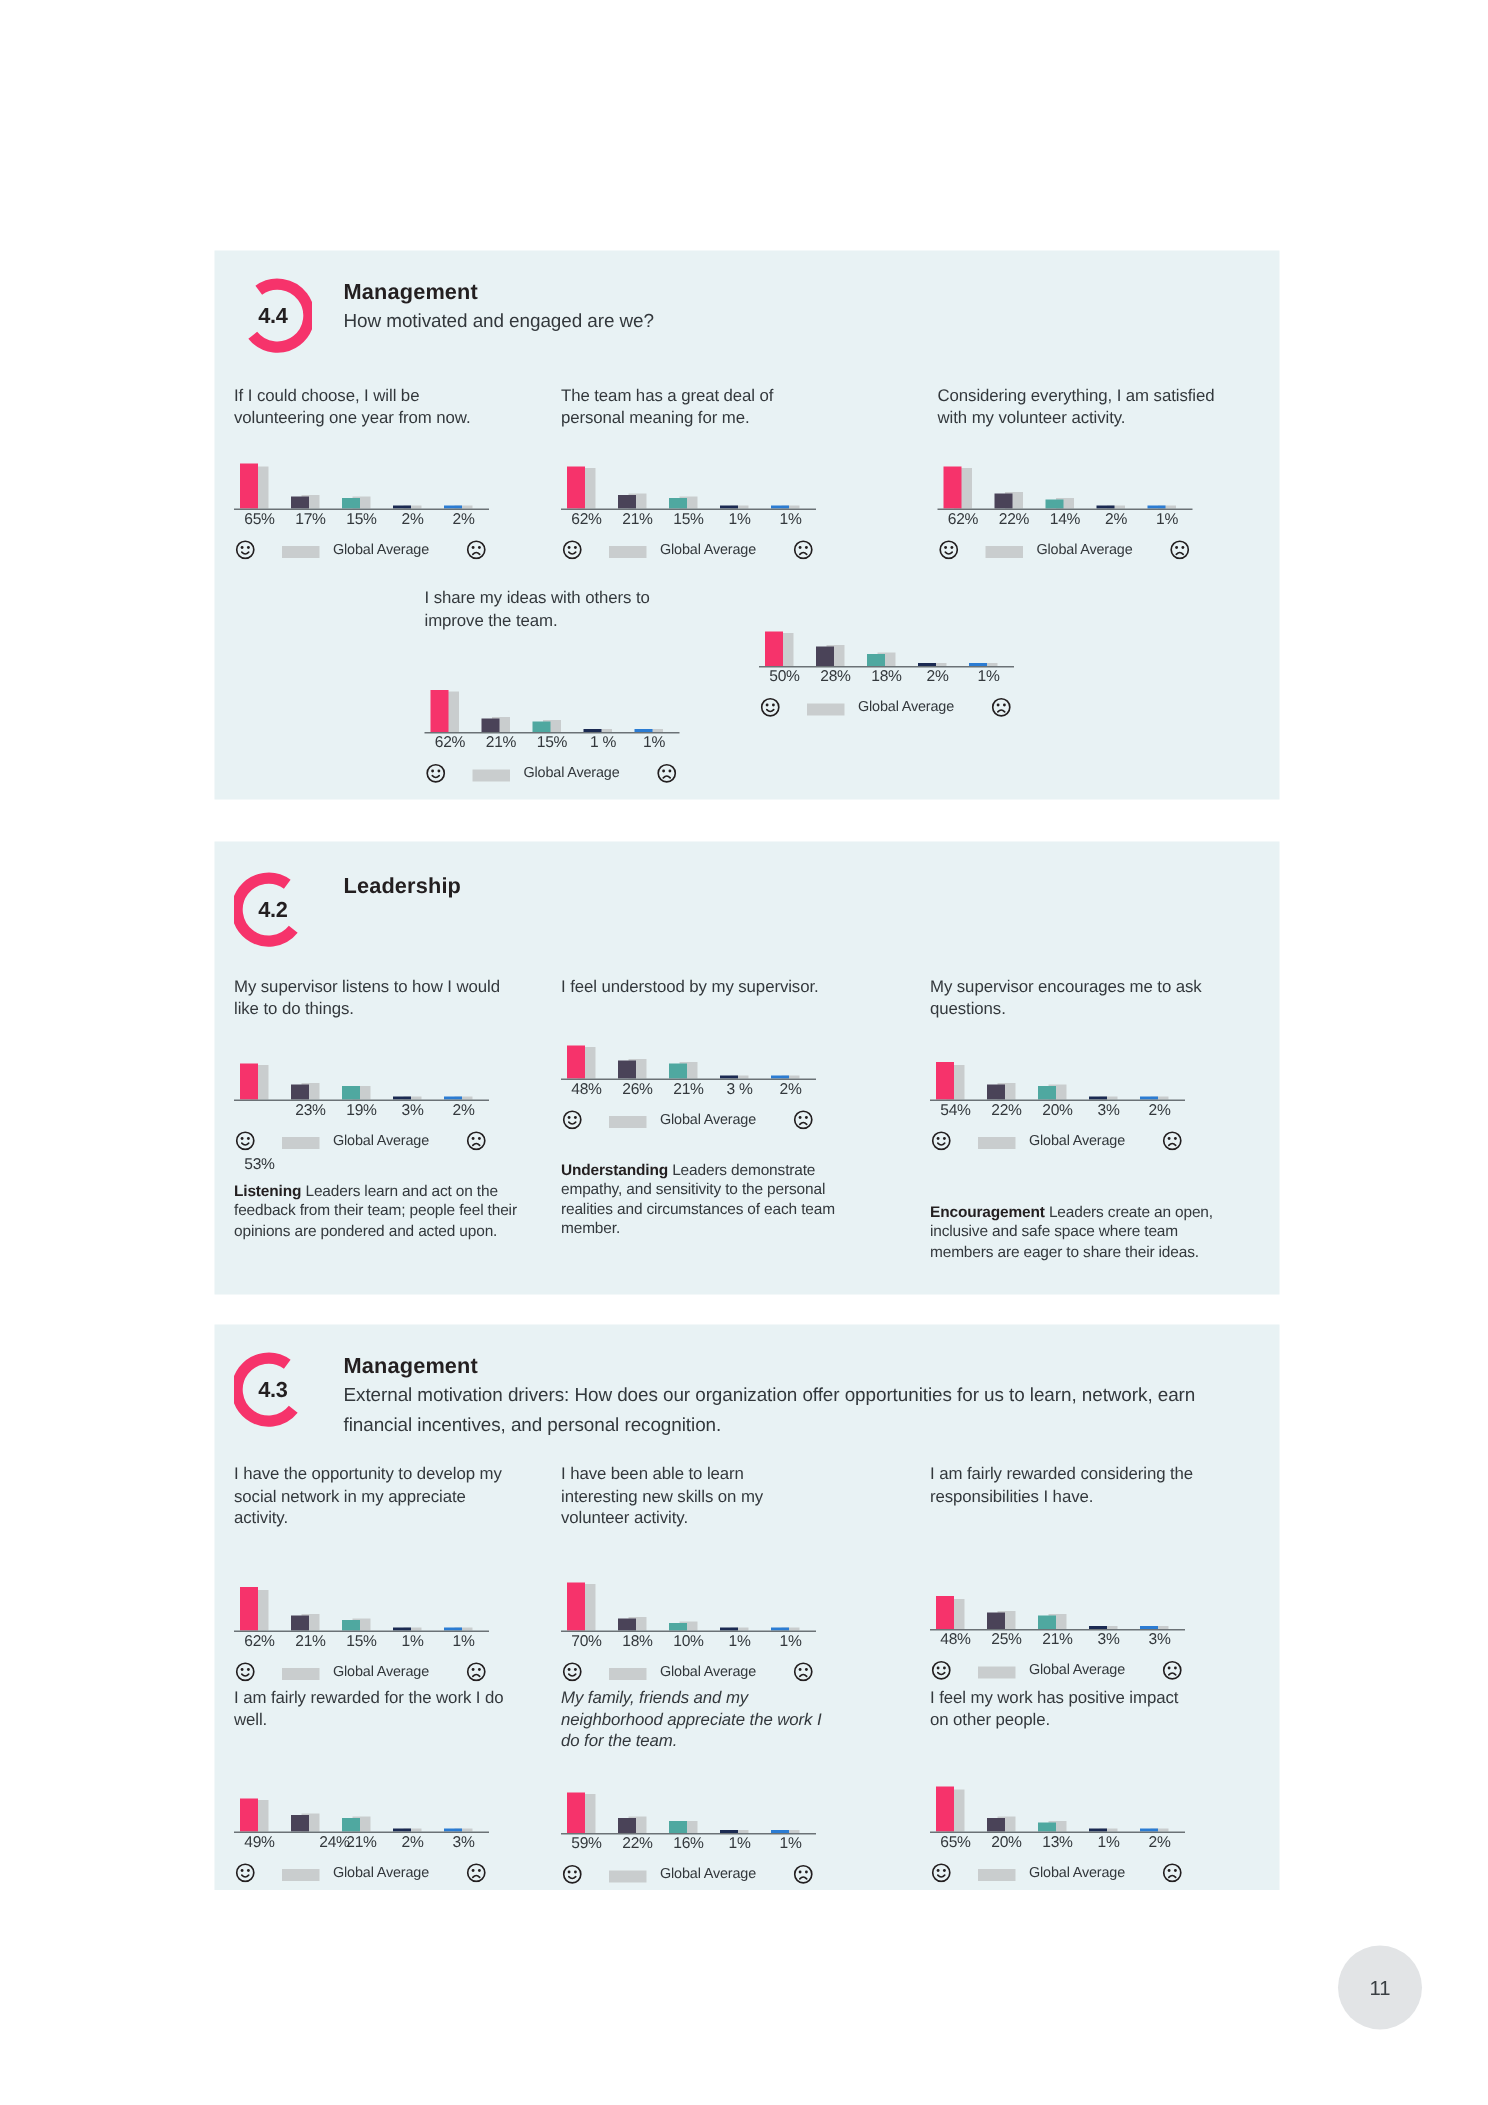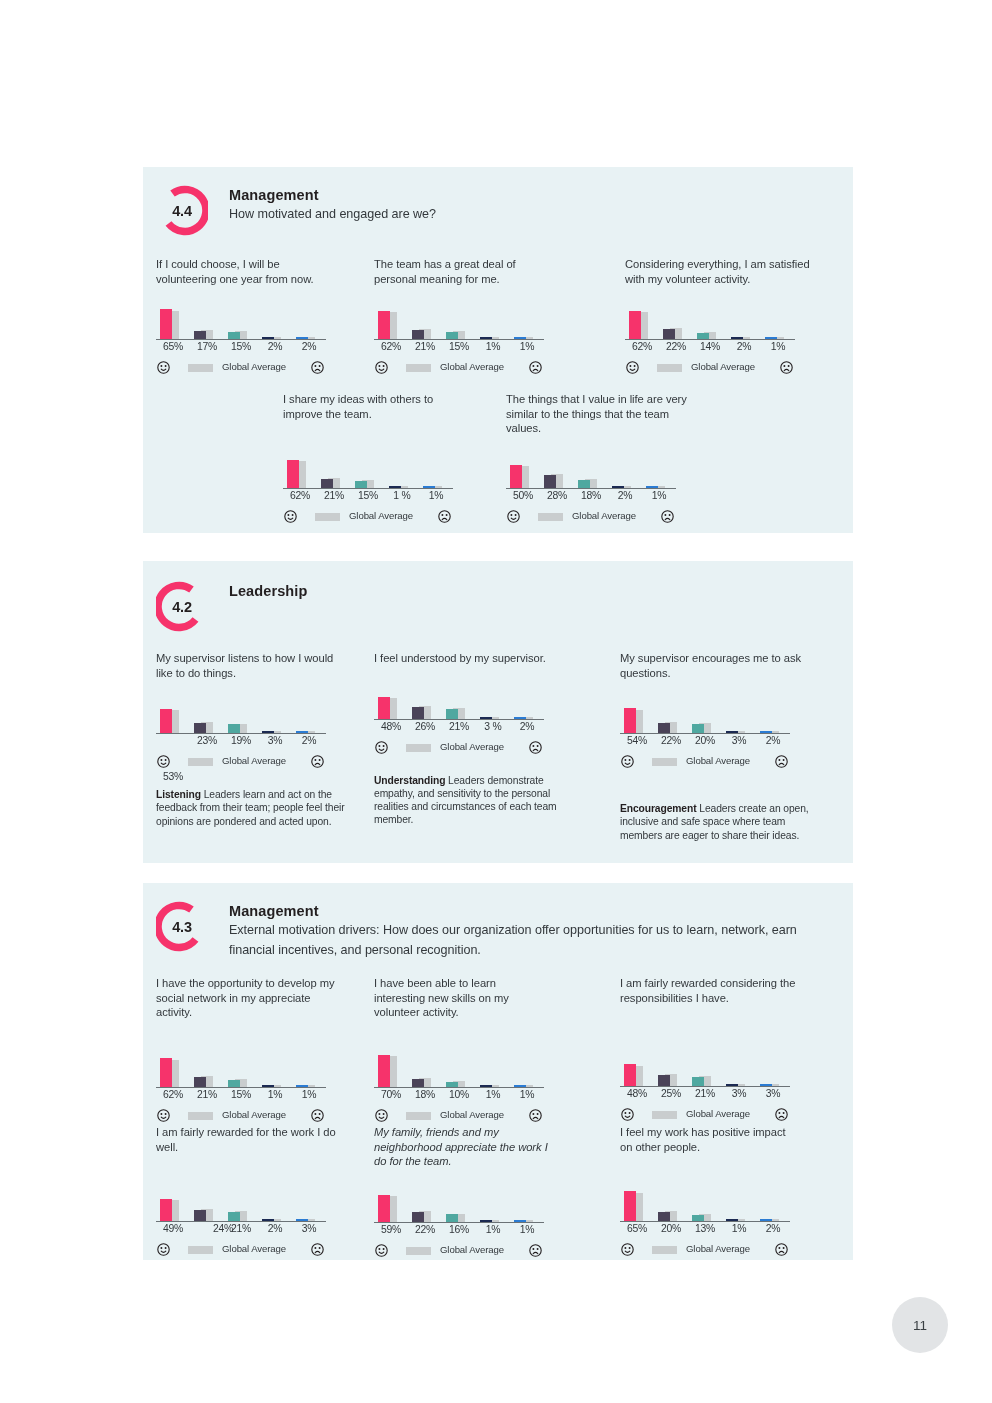--- a/index.html
+++ b/index.html
@@ -324,21 +324,20 @@
           <span class="ltext">Global Average</span>
           <span class="face sad"><svg width="13" height="13" viewBox="0 0 13 13" aria-hidden="true">
               <circle cx="6.5" cy="6.5" r="5.7" fill="none" stroke="#231f20" stroke-width="1.1"></circle>
               <circle cx="4.4" cy="5.0" r="0.95" fill="#231f20"></circle>
               <circle cx="8.6" cy="5.0" r="0.95" fill="#231f20"></circle>
               <path d="M 4.2 9.6 Q 6.5 7.1 8.8 9.6" fill="none" stroke="#231f20" stroke-width="1.1" stroke-linecap="round"></path>
             </svg></span>
         </div>
       </div>
       <div class="cell" style="left: 363px; top: 225px;">
-        <div class="q-text" style="width: 185px;">The things that I value in life are very similar to the things that the team values.</div>
         <div class="chart" style="margin-top: 15px;">
           <div class="bars">
             <div class="bargroup" style="left: 0px;">
               <div class="bar-avg" style="height: 21.62px; background: rgb(201, 205, 206);"></div>
               <div class="bar-val" style="height: 23px; background: rgb(246, 51, 107);"></div>
             </div>
             <div class="bargroup" style="left: 34px;">
               <div class="bar-avg" style="height: 13.8px; background: rgb(201, 205, 206);"></div>
               <div class="bar-val" style="height: 12.88px; background: rgb(74, 67, 88);"></div>
             </div>

